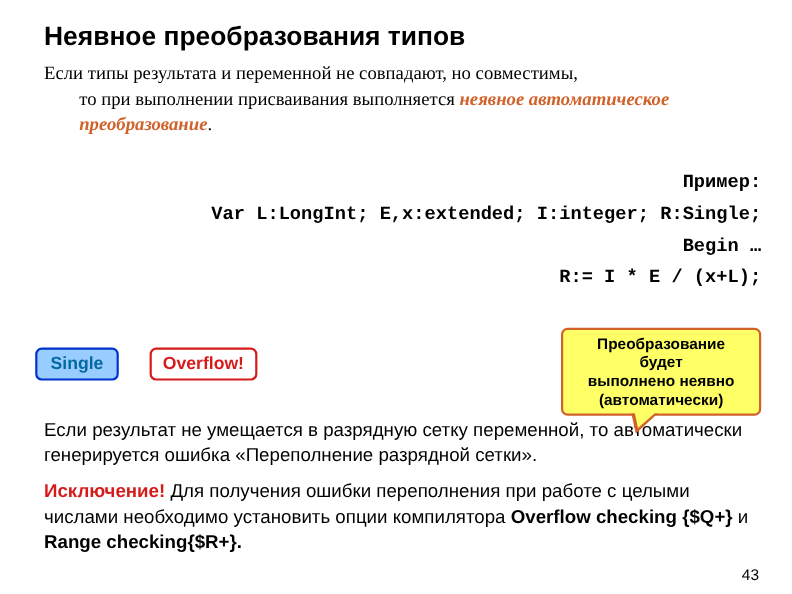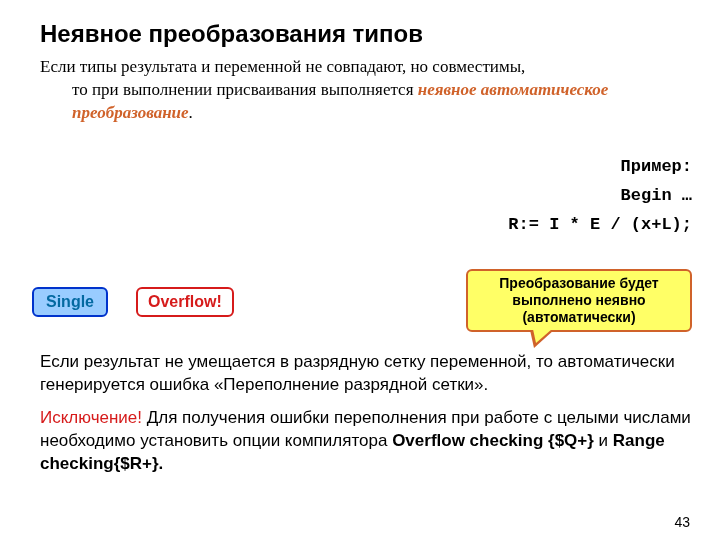--- a/index.html
+++ b/index.html
@@ -72,21 +72,21 @@
   .callout-yellow {
     right: 0;
     top: 0;
     background: #ffff66;
     border-color: #d0622a;
     color: #000;
     font-size: 14px;
     font-weight: bold;
     line-height: 1.2;
     padding: 4px 10px;
-    width: 226px;
+    width: 182px;
   }
   .yellow-tail {
     position: absolute;
     left: 62px;
     bottom: -18px;
     width: 0; height: 0;
     border-left: 4px solid transparent;
     border-right: 20px solid transparent;
     border-top: 18px solid #d0622a;
   }
@@ -96,21 +96,21 @@
     left: -1px; top: -19px;
     width: 0; height: 0;
     border-left: 3px solid transparent;
     border-right: 16px solid transparent;
     border-top: 14px solid #ffff66;
   }
   .para {
     line-height: 1.35;
     margin-bottom: 10px;
   }
-  .exc { color: #d61b1b; font-weight: normal; }
+  .exc { color: #d61b1b; font-weight: bold; }
   .opt { font-weight: bold; }
   .page-num {
     position: absolute;
     right: 30px;
     bottom: 10px;
     font-size: 14px;
   }
 </style>
 </head>
 <body>
@@ -119,20 +119,21 @@
 
 <div class="intro">
   <span>Если типы результата и переменной не совпадают, но совместимы,</span>
   <span class="indent">
     <span>то при выполнении присваивания выполняется </span><span class="highlight-italic">неявное автоматическое преобразование</span><span>.</span>
   </span>
 </div>
 
 <div class="code-block">
   <div>Пример:</div>
+  <div>Var L:LongInt; E,x:extended; I:integer; R:Single;</div>
   <div>Begin …</div>
   <div class="code-indent">R:= I * E / (x+L);</div>
 </div>
 
 <div class="callouts">
   <div class="callout callout-single">Single</div>
   <div class="callout callout-extended">Overflow!</div>
   <div class="callout callout-yellow">
     <div>Преобразование будет</div>
     <div>выполнено неявно</div>

